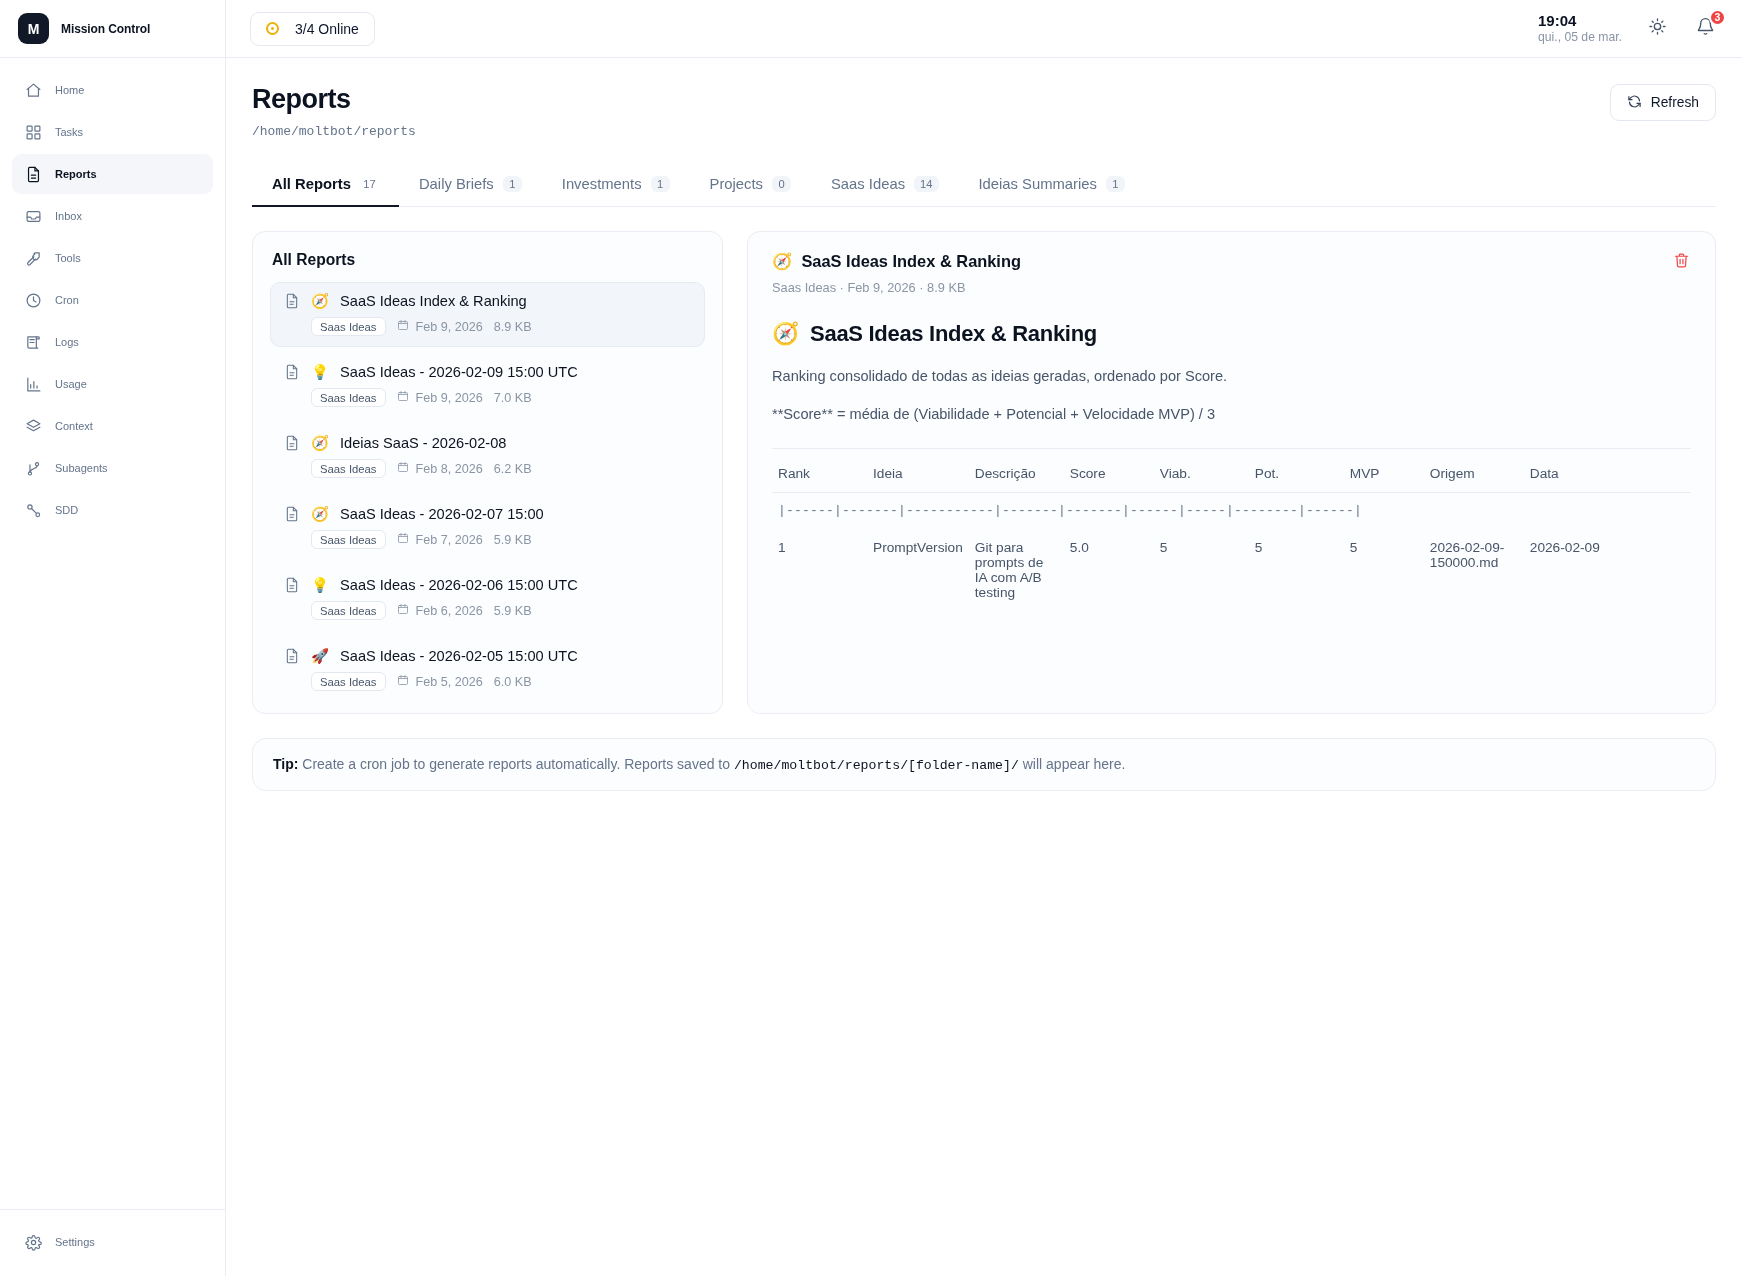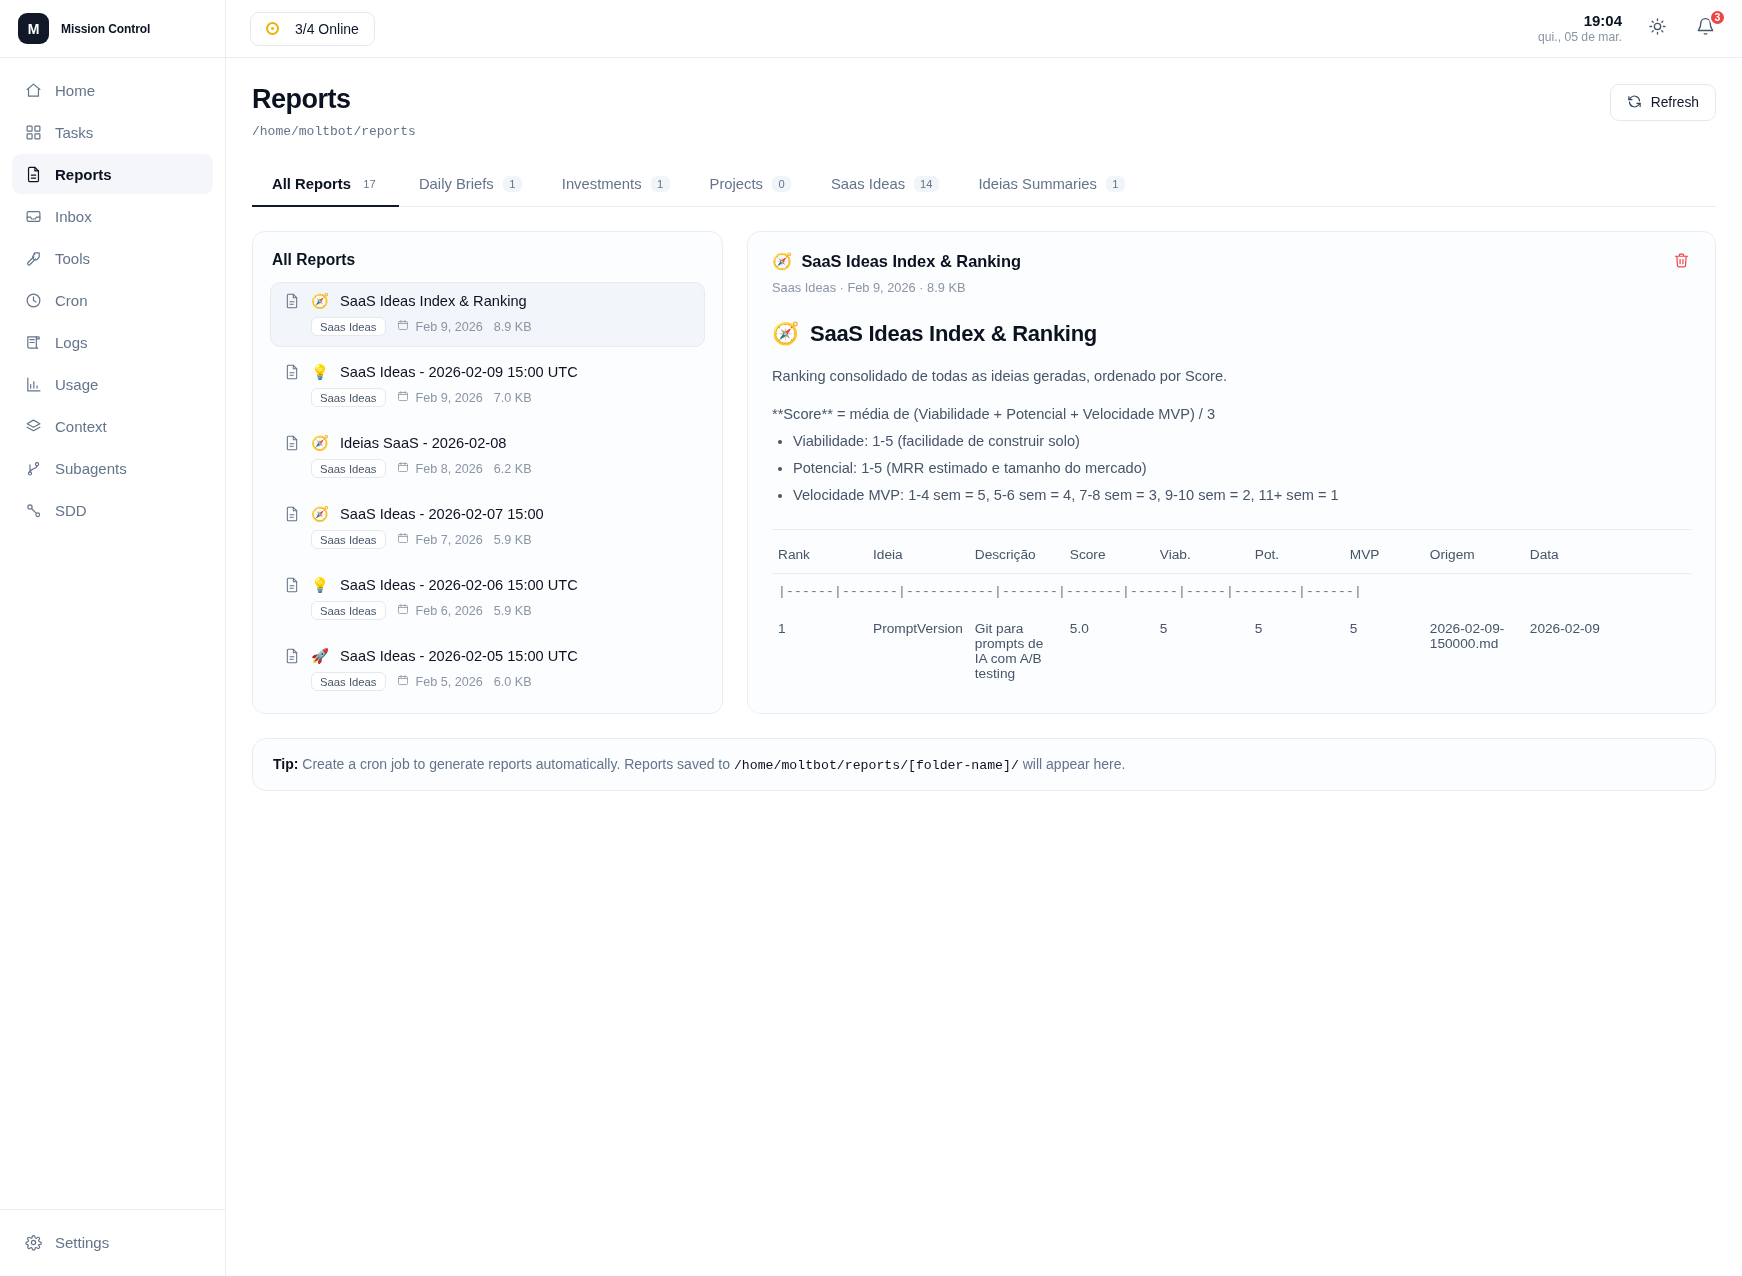--- a/index.html
+++ b/index.html
@@ -28,21 +28,21 @@
     background: #111827; color: #fff;
     display: flex; align-items: center; justify-content: center;
     font-size: 14px; font-weight: 700;
   }
   .brand-name { font-size: 12px; font-weight: 700; color: #0b1220; letter-spacing: -.1px; }
 
   .nav { padding: 12px 12px 0 12px; flex: 1; }
   .nav-item {
     display: flex; align-items: center; gap: 13px;
     height: 40px; padding: 0 12px; border-radius: 9px;
-    color: #64748b; font-size: 15px; margin-bottom: 2px;
+    color: #64748b; font-size: 11px; margin-bottom: 2px;
     cursor: pointer;
   }
   .nav-item .ico { width: 18px; height: 18px; display: flex; align-items: center; justify-content: center; flex: 0 0 18px; }
   .nav-item svg { width: 17px; height: 17px; stroke: currentColor; fill: none; stroke-width: 1.7; stroke-linecap: round; stroke-linejoin: round; }
   .nav-item.active { background: #f4f6f9; color: #0b1220; font-weight: 600; }
 
   .sidebar-footer { border-top: 1px solid #e9edf3; padding: 12px; }
 
   
   .main { flex: 1; height: 1276px; display: flex; flex-direction: column; background: #fff; }
@@ -59,21 +59,21 @@
     font-size: 14px; color: #0f172a; font-weight: 500; cursor: pointer;
   }
   .dot-ring {
     width: 13px; height: 13px; border-radius: 50%;
     border: 2px solid #eab308; display: inline-block; position: relative;
   }
   .dot-ring::after {
     content: ""; position: absolute; inset: 3px; border-radius: 50%; background: #eab308;
   }
   .topbar-right { display: flex; align-items: center; gap: 22px; }
-  .clock { text-align: right; line-height: 1.25; margin-left: 18px; }
+  .clock { text-align: left; line-height: 1.25; margin-left: 18px; }
   .clock-time { font-size: 15px; font-weight: 700; color: #0b1220; }
   .clock-date { font-size: 12.2px; color: #8a95a5; }
   .icon-btn { width: 26px; height: 26px; display: flex; align-items: center; justify-content: center; position: relative; cursor: pointer; color: #475569; }
   .icon-btn svg { width: 19px; height: 19px; stroke: currentColor; fill: none; stroke-width: 1.7; stroke-linecap: round; stroke-linejoin: round; }
   .badge-count {
     position: absolute; top: -7px; right: -8px;
     min-width: 17px; height: 17px; border-radius: 50%;
     background: #ef4444; color: #fff; font-size: 10.5px; font-weight: 700;
     display: flex; align-items: center; justify-content: center;
     border: 2px solid #fff;
@@ -550,25 +550,20 @@
           </div>
 
           <div class="md-h1">
             <span>🧭</span>
             <span>SaaS Ideas Index &amp; Ranking</span>
           </div>
 
           <p class="md-p">Ranking consolidado de todas as ideias geradas, ordenado por Score.</p>
           <p class="md-p2">**Score** = média de (Viabilidade + Potencial + Velocidade MVP) / 3</p>
 
-          <ul class="md-ul">
-            <li>Viabilidade: 1-5 (facilidade de construir solo)</li>
-            <li>Potencial: 1-5 (MRR estimado e tamanho do mercado)</li>
-            <li>Velocidade MVP: 1-4 sem = 5, 5-6 sem = 4, 7-8 sem = 3, 9-10 sem = 2, 11+ sem = 1</li>
-          </ul>
 
           <table class="md-table">
             <thead>
               <tr>
                 <th class="col-rank">Rank</th>
                 <th class="col-ideia">Ideia</th>
                 <th class="col-desc">Descrição</th>
                 <th class="col-score">Score</th>
                 <th class="col-viab">Viab.</th>
                 <th class="col-pot">Pot.</th>

